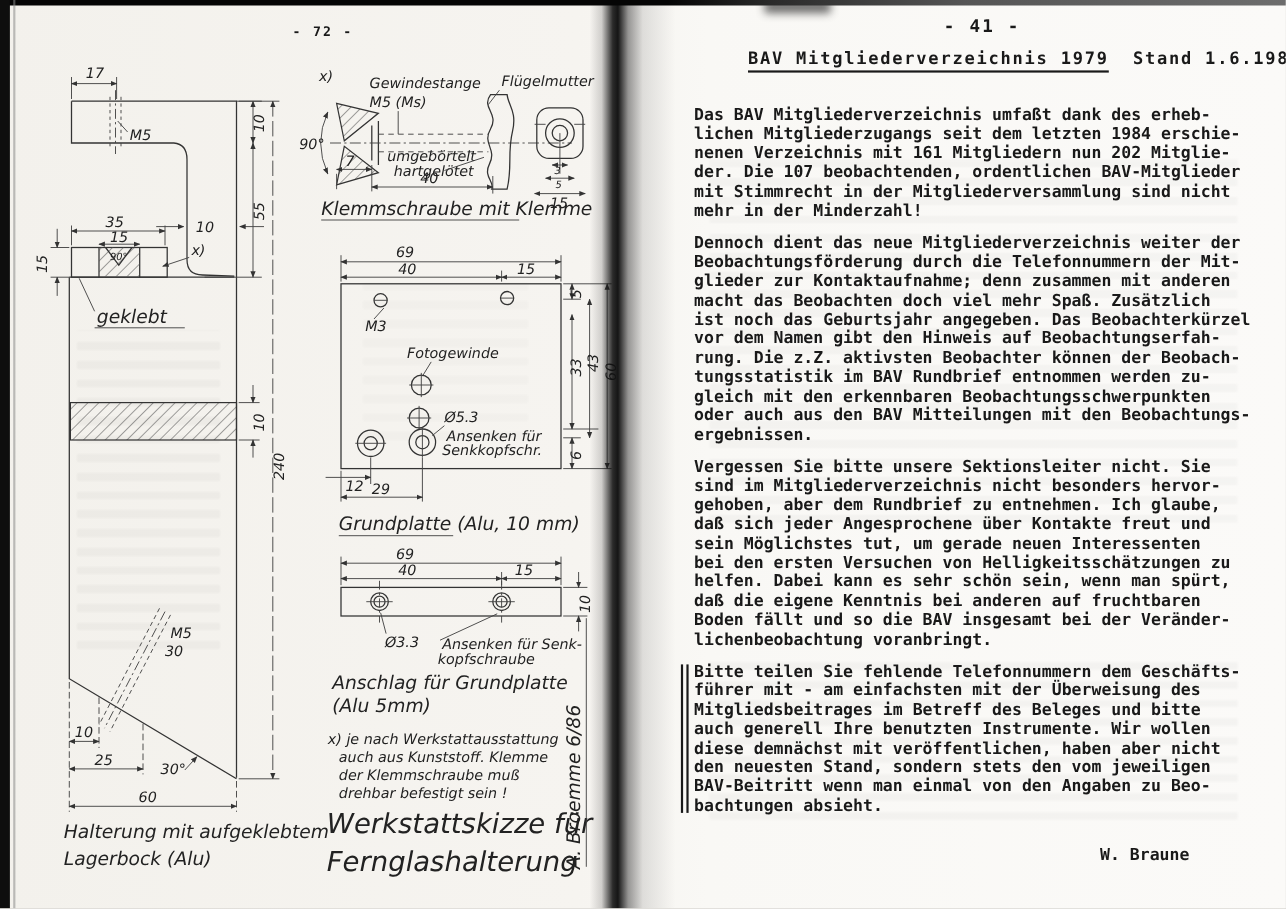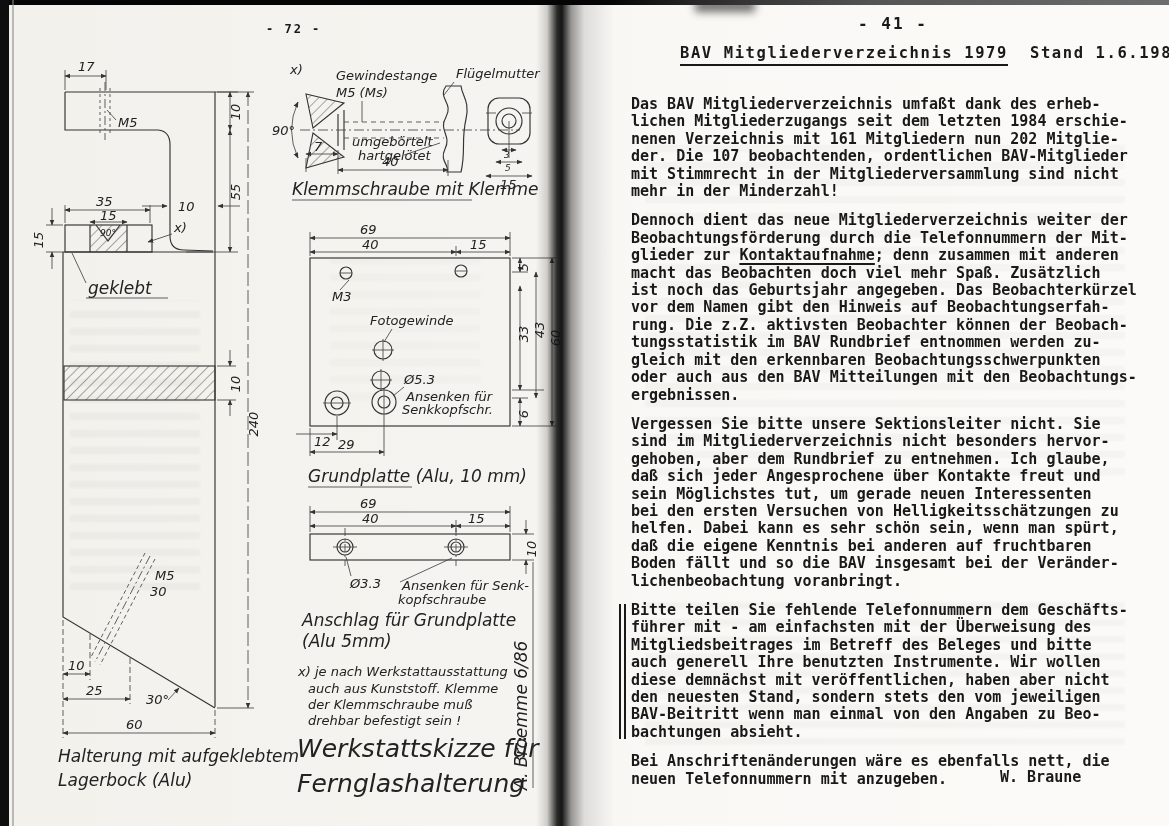--- a/index.html
+++ b/index.html
@@ -19,21 +19,21 @@
   .bleed{position:absolute;filter:blur(1.2px);opacity:.45;pointer-events:none;
     background:repeating-linear-gradient(0deg, rgba(80,80,80,.10) 0px, rgba(80,80,80,.10) 7px, rgba(0,0,0,0) 7px, rgba(0,0,0,0) 17px);}
   
   .mono{font-family:"DejaVu Sans Mono","Liberation Mono",monospace;font-weight:bold;color:#191919;}
   #p73-num{position:absolute;left:858px;top:14px;font-size:16px;letter-spacing:2px;}
   #p73-head{position:absolute;left:680px;top:44px;font-size:15.5px;letter-spacing:1.6px;white-space:nowrap;}
   #p73-head .u{border-bottom:2px solid #191919;padding-bottom:2px;}
   #p73-head .d{margin-left:22px;}
   #p73-body{position:absolute;left:631px;top:96px;width:515px;}
   #p73-body p{margin:0 0 12px 0;font-size:15px;line-height:17.4px;white-space:pre-line;letter-spacing:0;}
-  .uw{text-decoration:underline;text-underline-offset:3px;text-decoration-thickness:1.5px;}
+  .uw{text-underline-offset:3px;text-decoration-thickness:1.5px;}
   .embar{position:relative;}
   .embar .b1,.embar .b2{position:absolute;top:2px;bottom:2px;width:2px;background:#191919;}
   .embar .b1{left:-12px;} .embar .b2{left:-7px;}
   #p73-sig{position:absolute;left:1000px;top:768px;font-size:15px;text-align:right;}
   
   #p72-num{position:absolute;left:266px;top:22px;font-size:12px;letter-spacing:2px;}
   svg{position:absolute;left:0;top:0;}
   svg .ln{stroke:#333;fill:none;stroke-width:1.15;}
   svg .thin{stroke:#444;fill:none;stroke-width:0.85;}
   svg text{fill:#222;font-family:"DejaVu Sans",sans-serif;font-style:italic;font-size:13px;}
@@ -366,22 +366,20 @@
 Boden fällt und so die BAV insgesamt bei der Veränder-
 lichenbeobachtung voranbringt.</p>
     <p class="embar"><span class="b1"></span><span class="b2"></span><span>Bitte teilen Sie fehlende Telefonnummern dem Geschäfts-
 führer mit - am einfachsten mit der Überweisung des
 Mitgliedsbeitrages im Betreff des Beleges und bitte
 auch generell Ihre benutzten Instrumente. Wir wollen
 diese demnächst mit veröffentlichen, haben aber nicht
 den neuesten Stand, sondern stets den vom jeweiligen
 BAV-Beitritt wenn man einmal von den Angaben zu Beo-
 bachtungen absieht.</span></p>
-    <p>Bei Anschriftenänderungen wäre es ebenfalls nett, die
-neuen Telefonnummern mit anzugeben.</p>
   </div>
 
   <div id="p73-sig" class="mono">W. Braune</div>
 
   <div class="gutter"></div>
   <div class="smudge"></div>
   <div class="edge-top"></div>
   <div class="edge-left"></div>
   <div class="edge-left2"></div>
 

